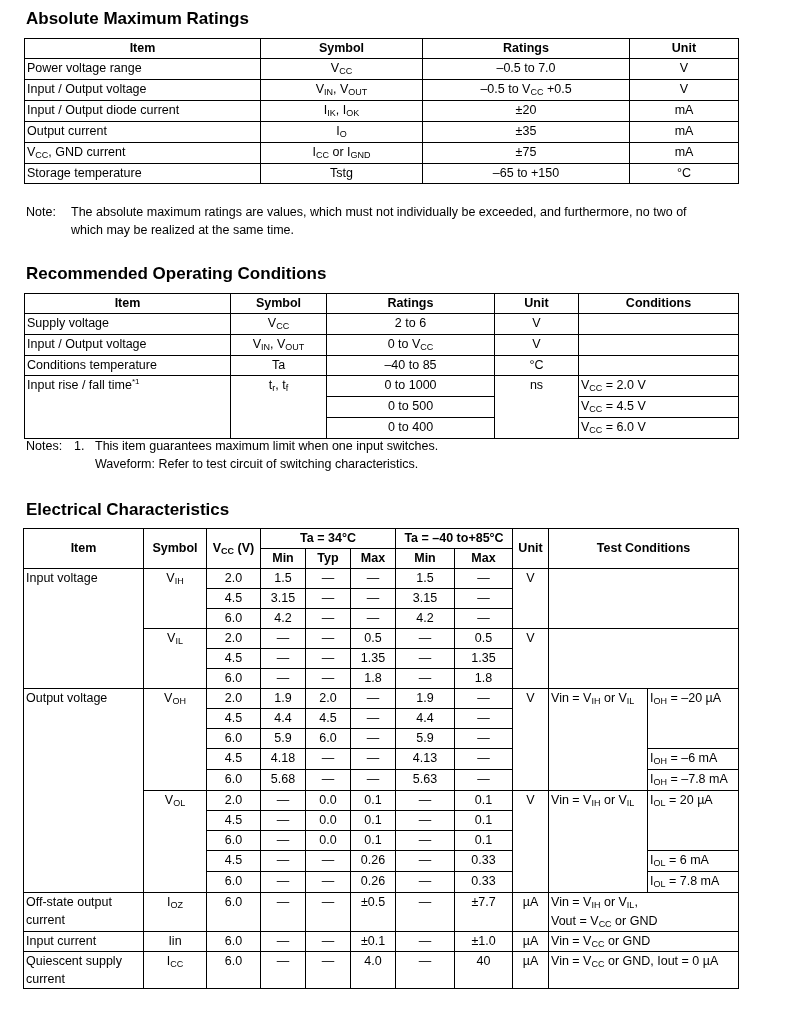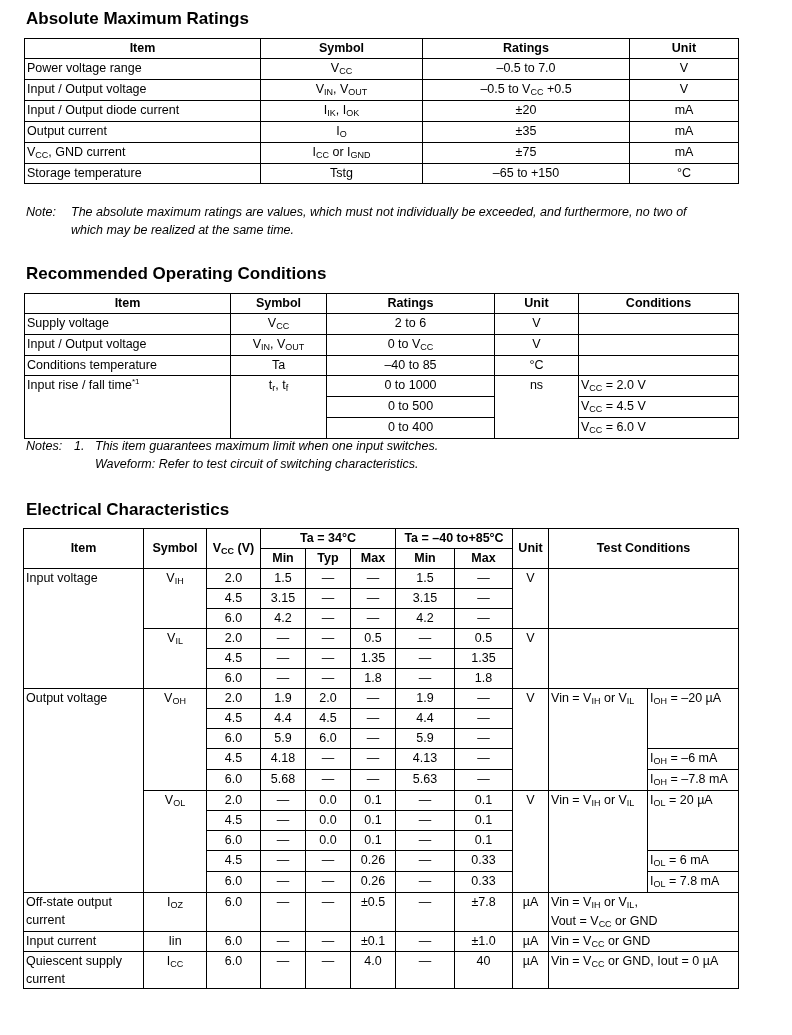--- a/index.html
+++ b/index.html
@@ -13,21 +13,21 @@
   table { position: absolute; border-collapse: collapse; table-layout: fixed; }
   td, th {
     border: 1px solid #000; padding: 0 2px; height: 19px; line-height: 19px;
     font-size: 12.5px; white-space: nowrap; vertical-align: top; font-weight: normal;
   }
   th { font-weight: bold; text-align: center; vertical-align: middle; }
   .c { text-align: center; }
   .l { text-align: left; }
   sub { font-size: 9px; vertical-align: baseline; position: relative; top: 2px; }
   sup { font-size: 8px; vertical-align: baseline; position: relative; top: -5px; }
-  .note { position: absolute; left: 26px; font-size: 12.5px; line-height: 18px; font-style: italic; }
+  .note { position: absolute; left: 26px; font-size: 12.5px; line-height: 18px; }
   .note .lbl { display: inline-block; }
   .wrap { white-space: normal; line-height: 18px; }
 </style>
 </head>
 <body>
 
 <h2 class="section-title" style="top:9px">Absolute Maximum Ratings</h2>
 <table style="left:24px; top:38px; width:714px;">
   <colgroup>
       <col style="width:236px">
@@ -332,21 +332,21 @@
         <td class="l">I<sub>OL</sub> = 7.8 mA</td>
       </tr>
       <tr>
         <td class="l wrap" style="height:36px; ">Off-state output current</td>
         <td class="c">I<sub>OZ</sub></td>
         <td class="c">6.0</td>
         <td class="c">—</td>
         <td class="c">—</td>
         <td class="c">±0.5</td>
         <td class="c">—</td>
-        <td class="c">±7.8</td>
+        <td class="c">±7.7</td>
         <td class="c">µA</td>
         <td class="l wrap" colspan="2">Vin = V<sub>IH</sub> or V<sub>IL</sub>,<br>Vout = V<sub>CC</sub> or GND</td>
       </tr>
       <tr>
         <td class="l wrap">Input current</td>
         <td class="c">Iin</td>
         <td class="c">6.0</td>
         <td class="c">—</td>
         <td class="c">—</td>
         <td class="c">±0.1</td>

